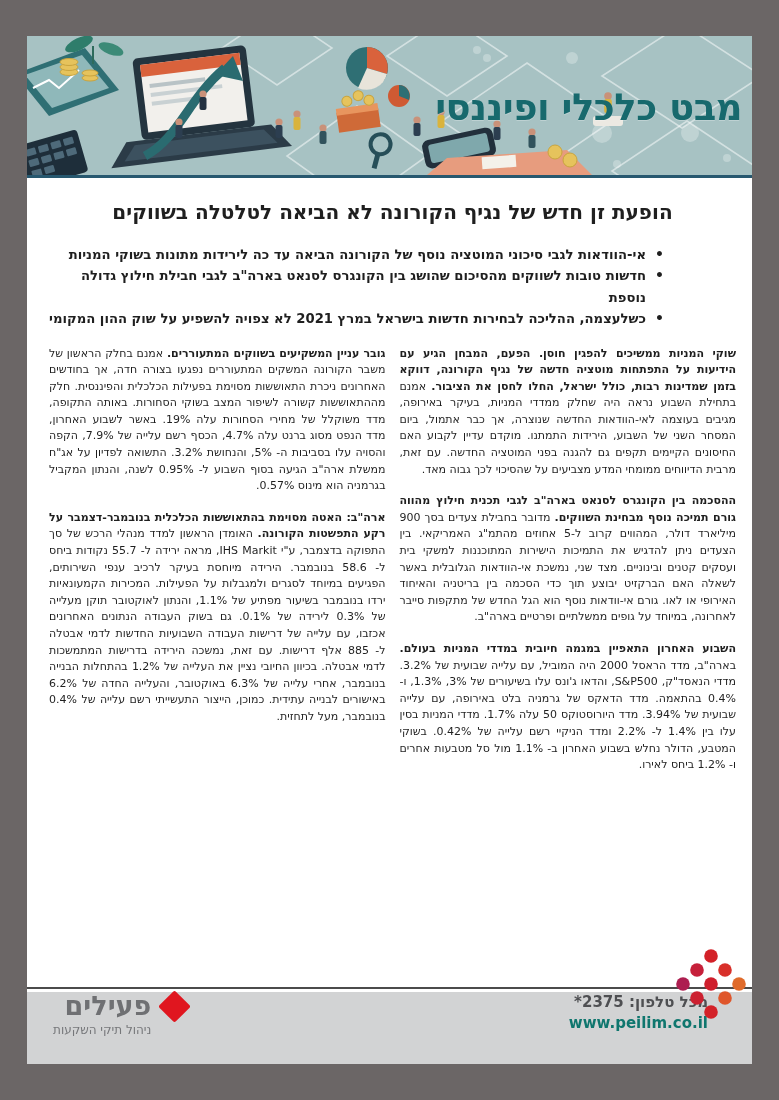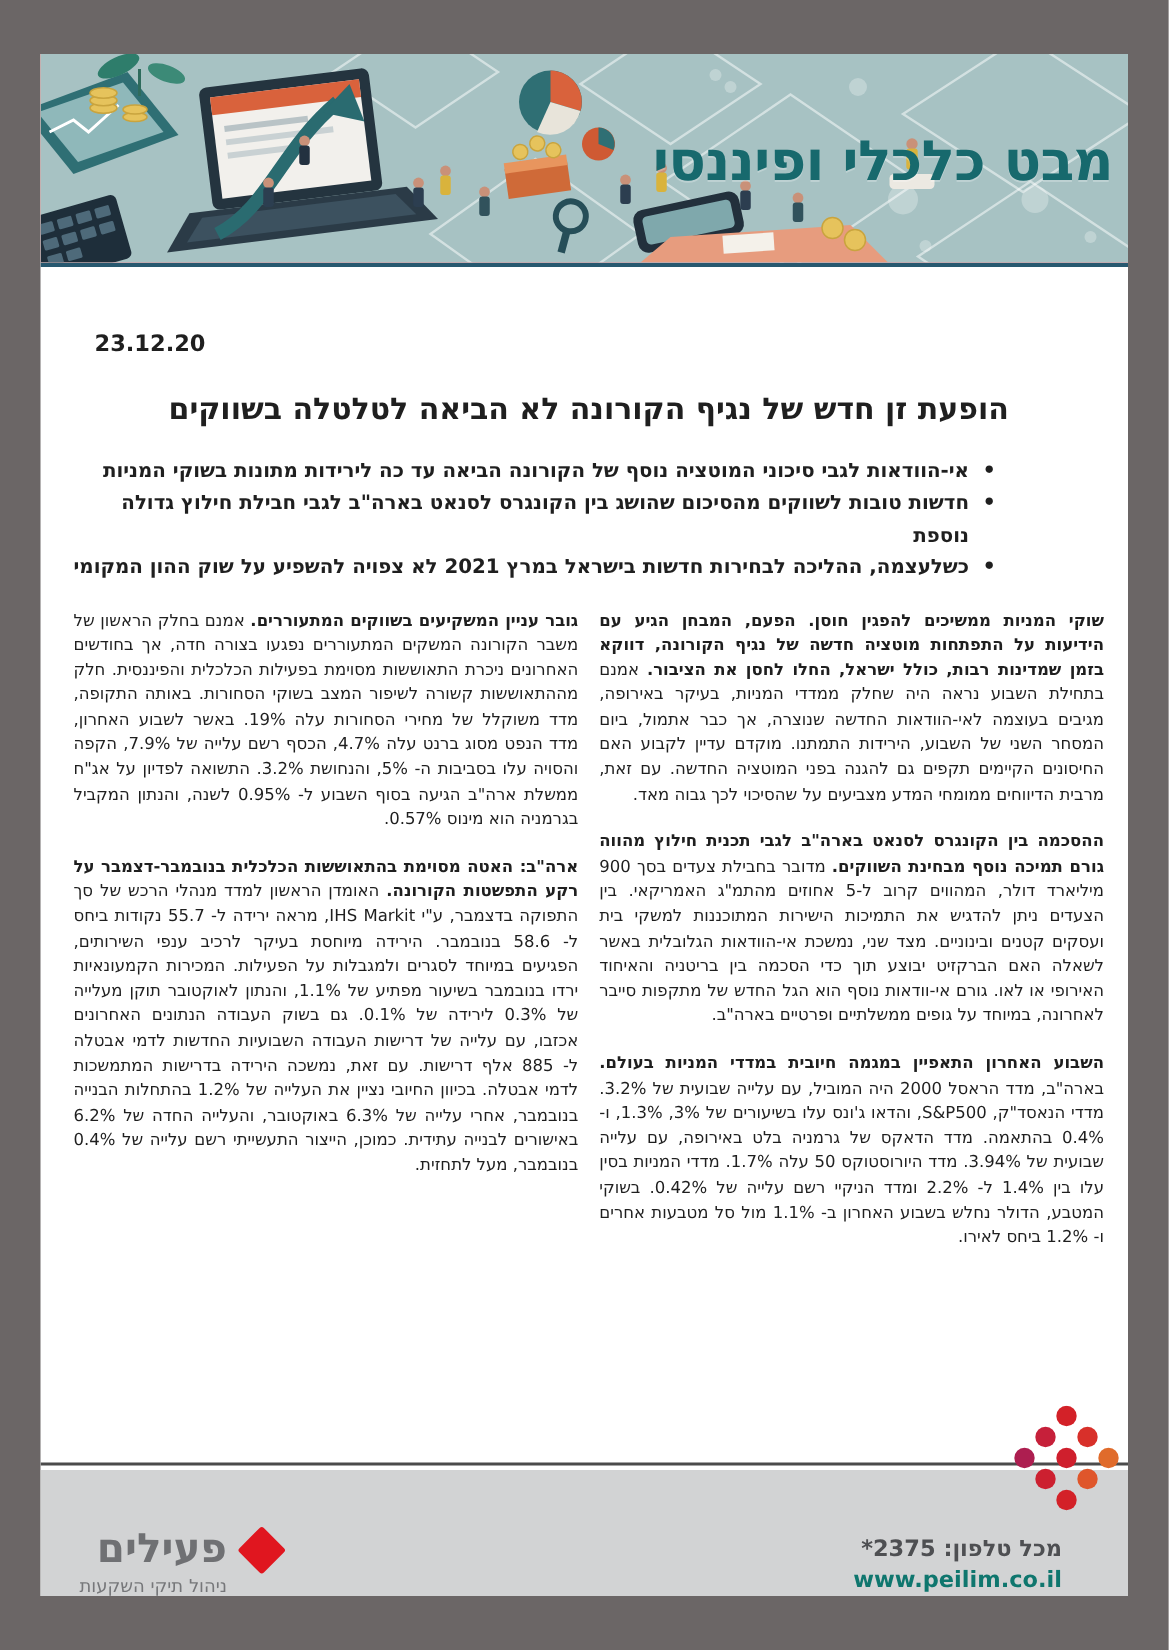--- a/index.html
+++ b/index.html
@@ -14,21 +14,21 @@
     padding:36px 27px 36px 27px;
   }
   .page {
     width:725px; height:1028px;
     background:#ffffff;
     position:relative;
     display:flex; flex-direction:column;
     overflow:hidden;
   }
   
-  .banner { position:relative; height:139px; overflow:hidden; background:#fca5a5; flex:0 0 auto; }
+  .banner { position:relative; height:139px; overflow:hidden; background:#84cc16; flex:0 0 auto; }
   .banner svg { position:absolute; left:0; top:0; }
   .banner-title {
     position:absolute; top:50px; right:10px;
     font-size:37px; font-weight:700; color:#17696d;
     letter-spacing:-0.5px;
     text-shadow:0 1px 0 rgba(255,255,255,0.25);
     direction:rtl;
   }
   .banner-rule { height:3px; background:#27586f; flex:0 0 auto; }
   
@@ -73,22 +73,22 @@
     margin:0 0 15px;
     font-size:11px;
     line-height:16.6px;
     text-align:justify;
   }
   .para b { font-weight:700; }
   
   .footer-wrap { margin-top:auto; position:relative; flex:0 0 auto; }
   .footer-rule { height:2px; background:#4b4b4b; margin-bottom:3px; }
   .footer-bar {
-    height:84px; background:#d2d3d4;
-    display:flex; align-items:flex-end; justify-content:space-between;
+    height:72px; background:#d2d3d4;
+    display:flex; align-items:flex-start; justify-content:space-between;
     padding:0 44px 0 26px;
   }
   .brand { display:flex; align-items:flex-start; }
   .brand-text { text-align:right; }
   .brand-name { font-size:27px; font-weight:700; color:#6f7073; line-height:1.05; }
   .brand-tagline { font-size:12px; color:#76777a; margin-top:3px; }
   .brand-diamond {
     width:23px; height:23px; background:#e0161f; border-radius:2px;
     transform:rotate(45deg);
     margin:3px 0 0 12px;
@@ -252,21 +252,20 @@
         <g fill="#e6c35c" stroke="#c9a43e">
           <circle cx="528" cy="116" r="7"></circle>
             <circle cx="543" cy="124" r="7"></circle>
         </g>
       </svg>
       <div class="banner-title">מבט כלכלי ופיננסי</div>
     </div>
     <div class="banner-rule"></div>
 
     <div class="content">
-      <div class="date">23.12.20</div>
       <h1 class="headline">הופעת זן חדש של נגיף הקורונה לא הביאה לטלטלה בשווקים</h1>
       <ul class="bullets">
         <li>אי-הוודאות לגבי סיכוני המוטציה נוסף של הקורונה הביאה עד כה לירידות מתונות בשוקי המניות</li>
         <li>חדשות טובות לשווקים מהסיכום שהושג בין הקונגרס לסנאט בארה"ב לגבי חבילת חילוץ גדולה נוספת</li>
         <li>כשלעצמה, ההליכה לבחירות חדשות בישראל במרץ 2021 לא צפויה להשפיע על שוק ההון המקומי</li>
       </ul>
       <div class="cols">
         <div class="col">
           <p class="para"><b>שוקי המניות ממשיכים להפגין חוסן. הפעם, המבחן הגיע עם הידיעות על התפתחות מוטציה חדשה של נגיף הקורונה, דווקא בזמן שמדינות רבות, כולל ישראל, החלו לחסן את הציבור.</b><span> אמנם בתחילת השבוע נראה היה שחלק ממדדי המניות, בעיקר באירופה, מגיבים בעוצמה לאי-הוודאות החדשה שנוצרה, אך כבר אתמול, ביום המסחר השני של השבוע, הירידות התמתנו. מוקדם עדיין לקבוע האם החיסונים הקיימים תקפים גם להגנה בפני המוטציה החדשה. עם זאת, מרבית הדיווחים ממומחי המדע מצביעים על שהסיכוי לכך גבוה מאד.</span></p>
           <p class="para"><b>ההסכמה בין הקונגרס לסנאט בארה"ב לגבי תכנית חילוץ מהווה גורם תמיכה נוסף מבחינת השווקים.</b><span> מדובר בחבילת צעדים בסך 900 מיליארד דולר, המהווים קרוב ל-5 אחוזים מהתמ"ג האמריקאי. בין הצעדים ניתן להדגיש את התמיכות הישירות המתוכננות למשקי בית ועסקים קטנים ובינוניים. מצד שני, נמשכת אי-הוודאות הגלובלית באשר לשאלה האם הברקזיט יבוצע תוך כדי הסכמה בין בריטניה והאיחוד האירופי או לאו. גורם אי-וודאות נוסף הוא הגל החדש של מתקפות סייבר לאחרונה, במיוחד על גופים ממשלתיים ופרטיים בארה"ב.</span></p>

